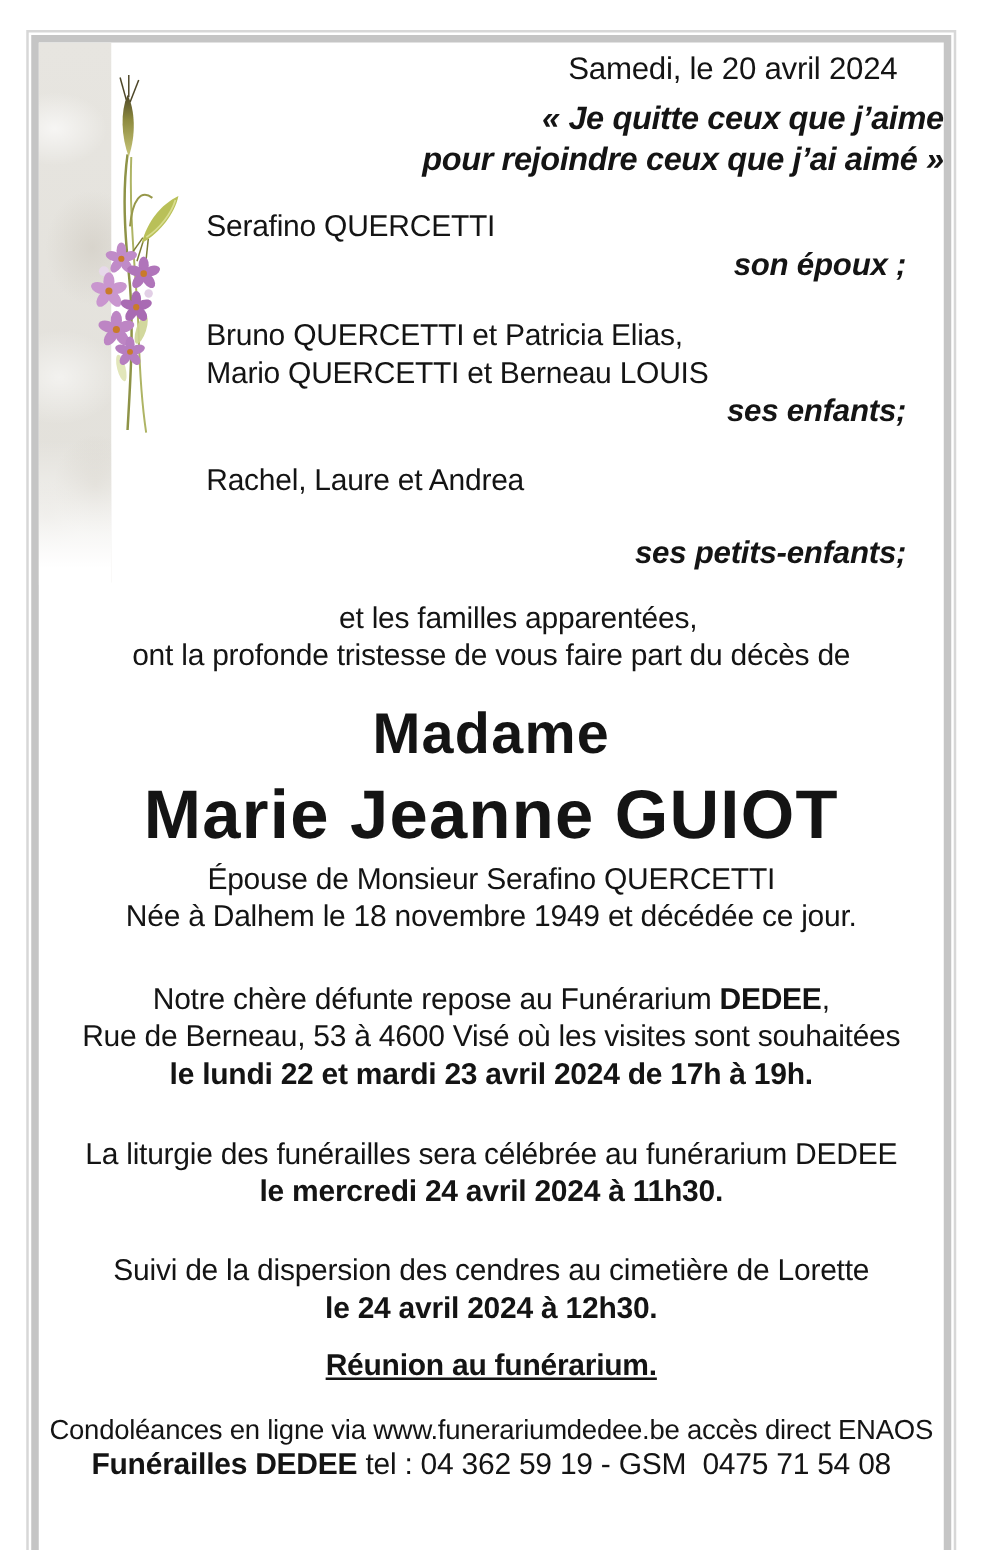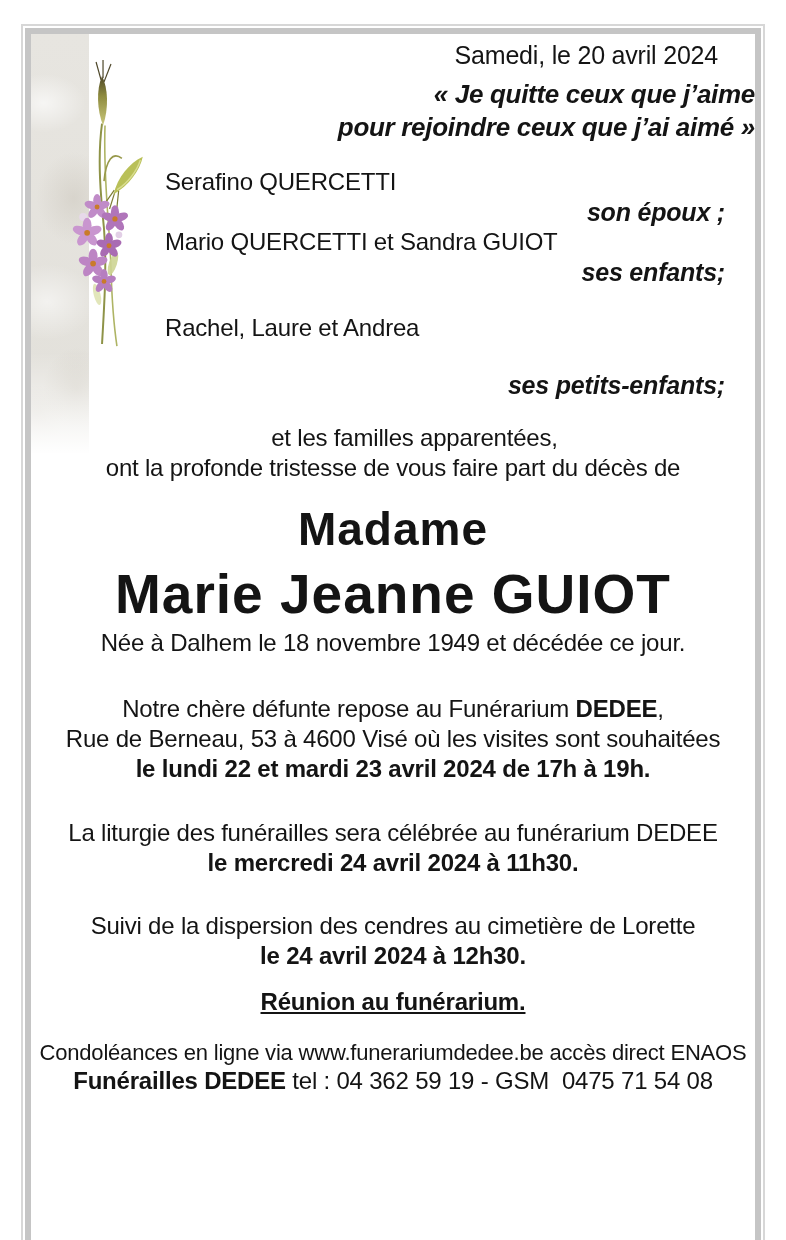--- a/index.html
+++ b/index.html
@@ -118,31 +118,33 @@
     <div class="date ln">Samedi, le 20 avril 2024</div>
 
     <div class="quote">
       <div>« Je quitte ceux que j’aime</div>
       <div>pour rejoindre ceux que j’ai aimé »</div>
     </div>
 
     <div class="ln indent mt-spouse">Serafino QUERCETTI</div>
     <div class="rel">son époux ;</div>
 
-    <div class="ln indent">Mario QUERCETTI et Sandra GUIOT</div>
+    <div class="ln indent mt-children">Bruno QUERCETTI et Patricia Elias,</div>
+    <div class="ln indent">Mario QUERCETTI et Berneau LOUIS</div>
     <div class="rel">ses enfants;</div>
 
     <div class="ln indent mt-rachel">Rachel, Laure et Andrea</div>
     <div class="rel mt-petits">ses petits-enfants;</div>
 
     <div class="ln center mt-familles">et les familles apparentées,</div>
     <div class="ln center">ont la profonde tristesse de vous faire part du décès de</div>
 
     <div class="title1">Madame</div>
     <div class="title2">Marie Jeanne GUIOT</div>
+    <div class="ln center subtitle">Épouse de Monsieur Serafino QUERCETTI</div>
     <div class="ln center">Née à Dalhem le 18 novembre 1949 et décédée ce jour.</div>
 
     <div class="ln center mt-repose"><span>Notre chère défunte repose au Funérarium </span><b>DEDEE</b><span>,</span></div>
     <div class="ln center">Rue de Berneau, 53 à 4600 Visé où les visites sont souhaitées</div>
     <div class="ln center bold">le lundi 22 et mardi 23 avril 2024 de 17h à 19h.</div>
 
     <div class="ln center mt-liturgie">La liturgie des funérailles sera célébrée au funérarium DEDEE</div>
     <div class="ln center bold">le mercredi 24 avril 2024 à 11h30.</div>
 
     <div class="ln center mt-suivi">Suivi de la dispersion des cendres au cimetière de Lorette</div>

